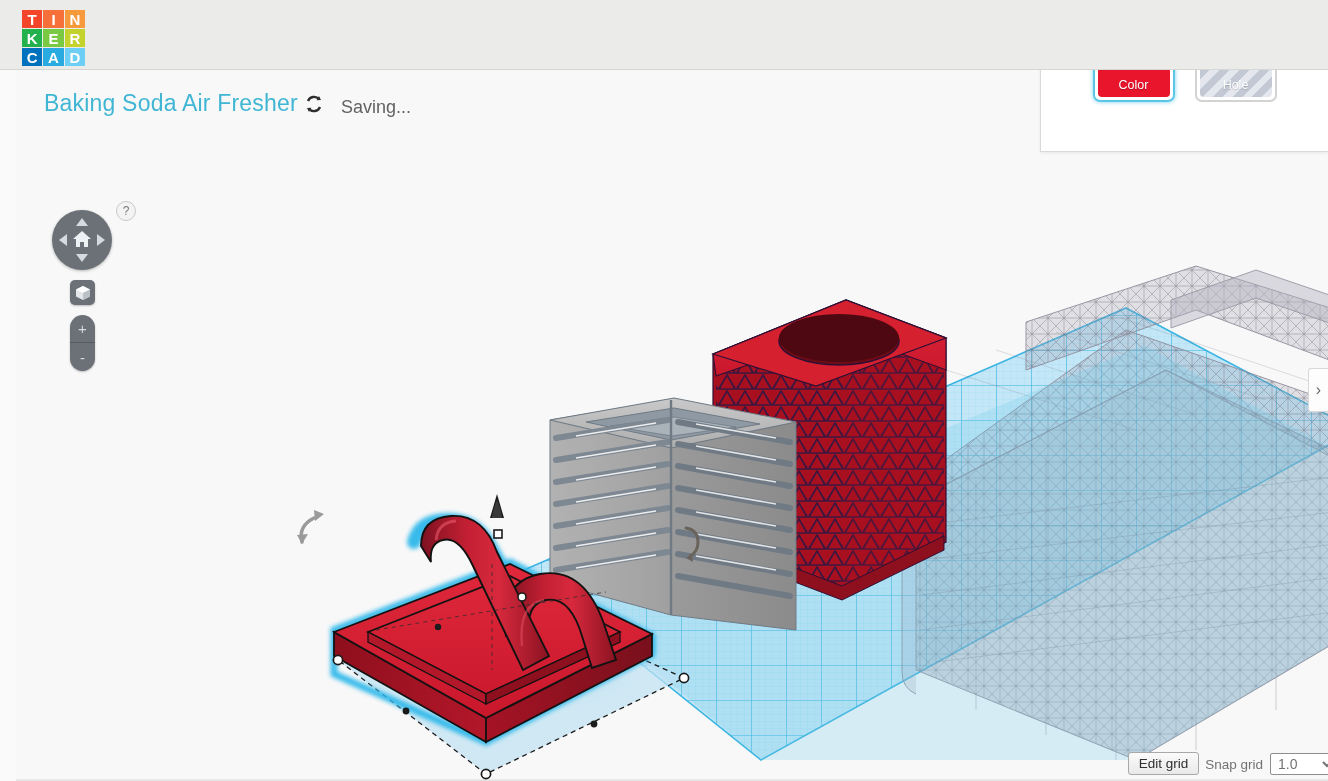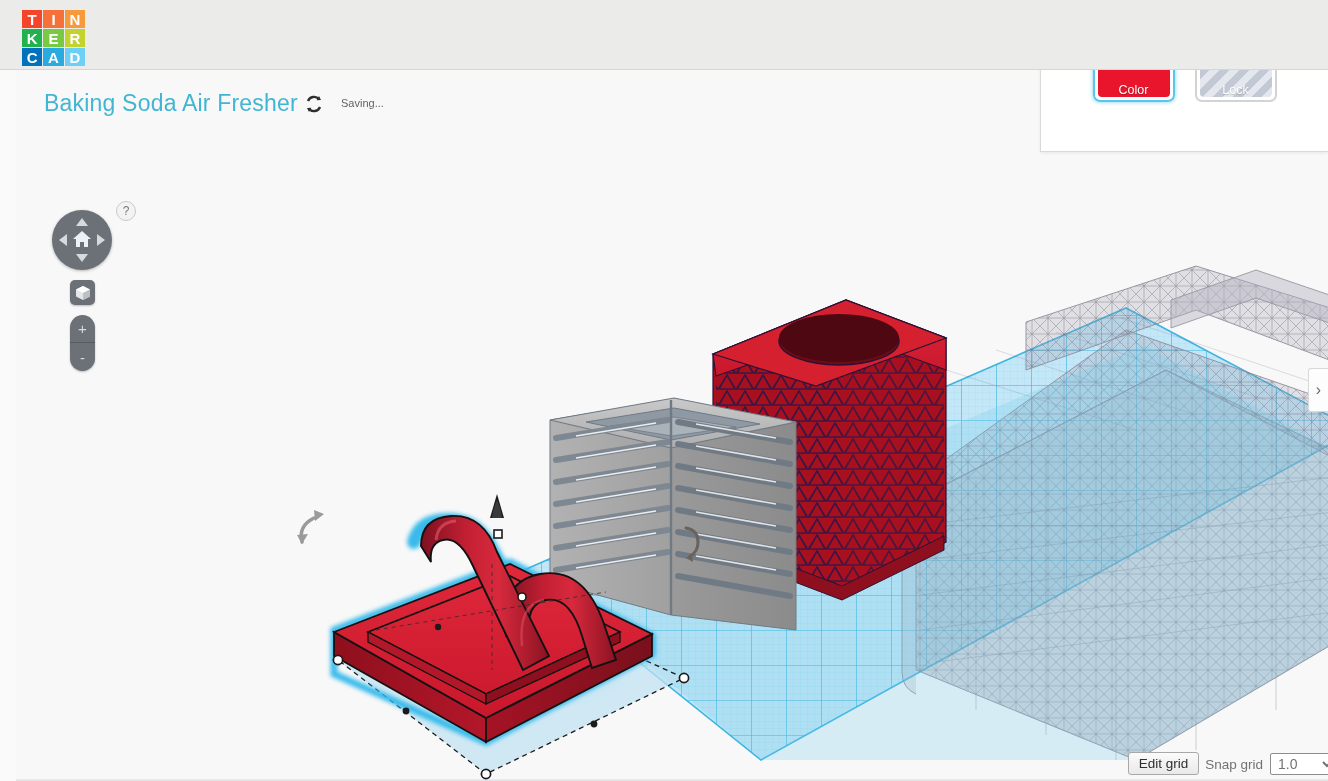--- a/index.html
+++ b/index.html
@@ -102,21 +102,21 @@
     position: absolute; left: 28px; top: 20px;
     font-size: 23px; color: #41b6d4; letter-spacing: .2px;
     z-index: 15; white-space: nowrap;
   }
   #sync-icon {
     position: absolute; left: 288px; top: 24px;
     z-index: 15;
   }
   #save-status {
     position: absolute; left: 325px; top: 27px;
-    font-size: 11px; color: #636363; z-index: 15;
+    font-size: 18px; color: #636363; z-index: 15;
   }
 
   
   #navpad {
     position: absolute; left: 36px; top: 140px;
     width: 60px; height: 60px;
     border-radius: 50%;
     background: #6c7177;
     box-shadow: 0 1px 3px rgba(0,0,0,0.28);
     z-index: 15;
@@ -189,21 +189,21 @@
     padding: 3px; border-radius: 7px;
     border: 2px solid transparent;
   }
   .swatch-wrap.selected {
     border-color: #5bc6e8;
     box-shadow: 0 0 4px rgba(91,198,232,0.8);
   }
   .swatch-wrap.plain { border-color: #d3d3d3; }
   .swatch .sw-lbl {
     font-size: 12.5px; color: #ffffff;
-    position: relative; z-index: 2;
+    margin-bottom: 5px; position: relative; z-index: 2;
     text-shadow: 0 1px 1px rgba(0,0,0,0.25);
   }
   .swatch.hole .sw-lbl { color: #ffffff; text-shadow: 0 1px 1px rgba(0,0,0,0.18); }
   .swatch.hole {
     background:
       repeating-linear-gradient(135deg,
         #c3c9d4 0px, #c3c9d4 7px,
         #e4e8ee 7px, #e4e8ee 14px);
   }
   #insp-help {
@@ -642,21 +642,21 @@
     <div class="insp-title">Inspector</div>
 
     <div id="swatches">
         <div class="swatch-wrap selected">
           <div class="swatch" style="background: rgb(232, 21, 44);">
             <div class="sw-lbl">Color</div>
           </div>
         </div>
         <div class="swatch-wrap plain">
           <div class="swatch hole">
-            <div class="sw-lbl">Lock</div>
+            <div class="sw-lbl">Hole</div>
           </div>
         </div>
       </div>
 
     <div id="insp-help">?</div>
 
   </div>
 
   <div id="panel-expand">
     <span>›</span>

